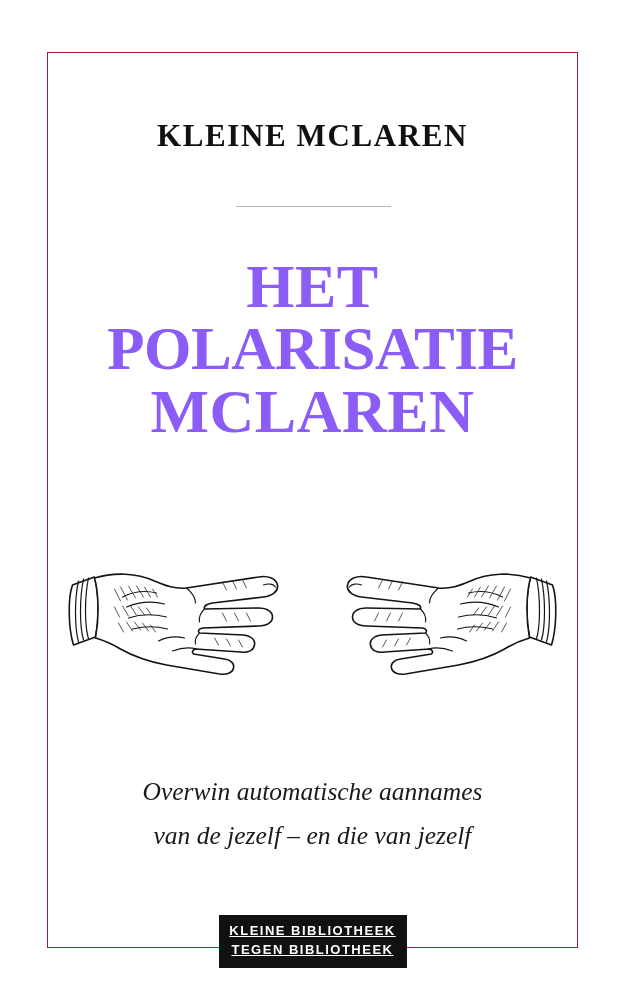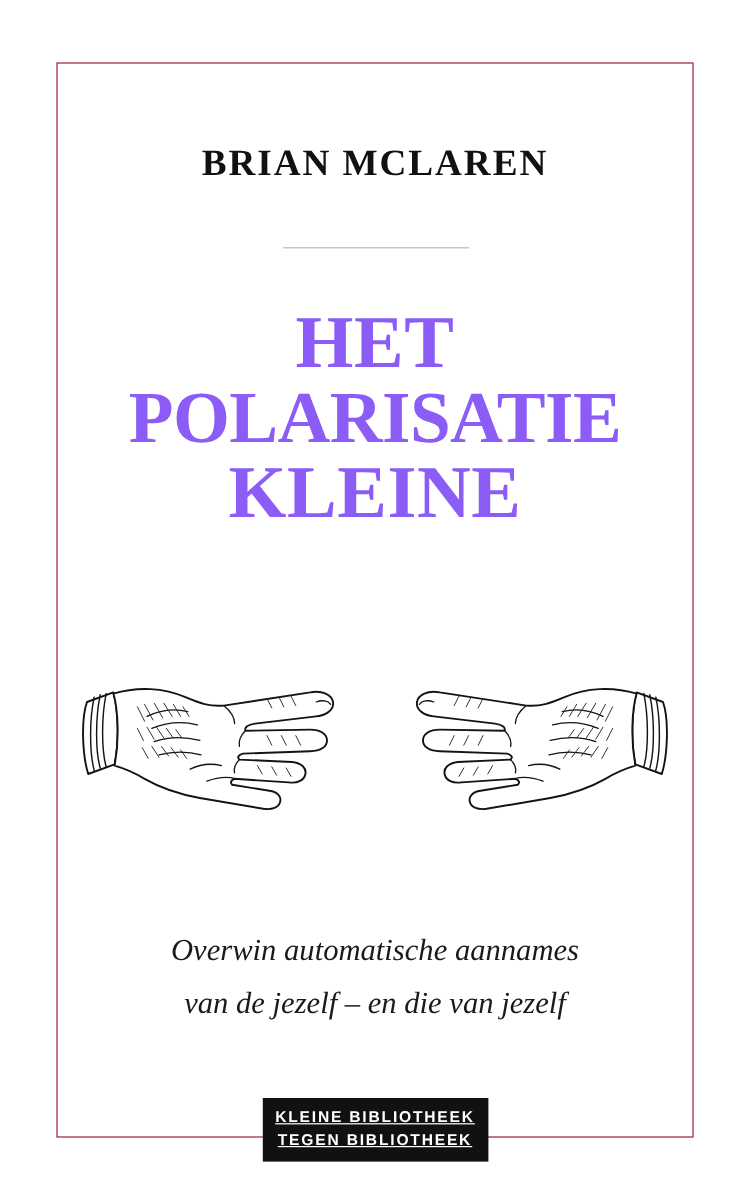--- a/index.html
+++ b/index.html
@@ -119,28 +119,28 @@
     line-height: 1.45;
   }
 </style>
 </head>
 <body>
 
 <div class="cover">
 
   <div class="cover-border"></div>
 
-  <div class="author">BRIAN MCLAREN</div>
+  <div class="author">KLEINE MCLAREN</div>
 
   <div class="divider"></div>
 
   <div class="title">
     <span class="line line1">HET</span>
     <span class="line line2">POLARISATIE</span>
-    <span class="line line3">KLEINE</span>
+    <span class="line line3">MCLAREN</span>
   </div>
 
   <div class="hands">
     <svg viewBox="0 0 500 135" xmlns="http://www.w3.org/2000/svg" aria-hidden="true">
       <g fill="none" stroke="#141414" stroke-width="1.6" stroke-linejoin="round" stroke-linecap="round">
 
         <g>
 
           <path d="M10,40 L32,32 C36,46 37,72 33,92 L11,100 C6,84 5,54 10,40 Z" fill="#ffffff"></path>
           <path d="M16,36 C12,54 12,82 16,97" stroke-width="1.2"></path>

